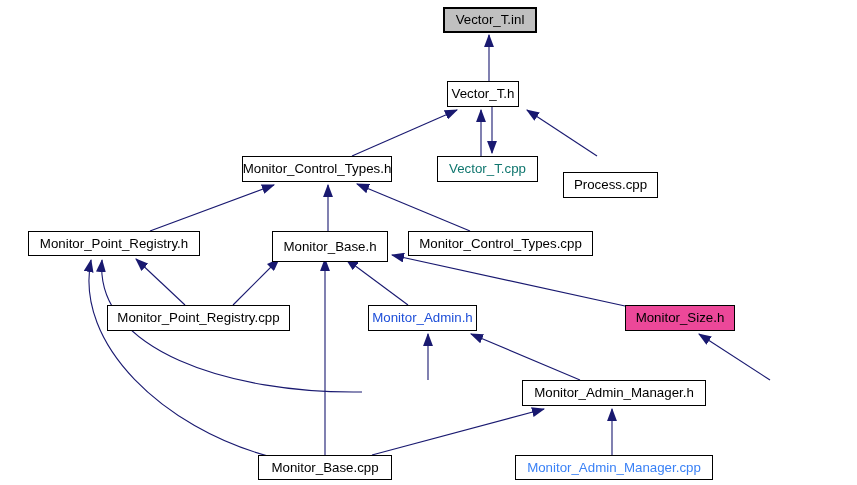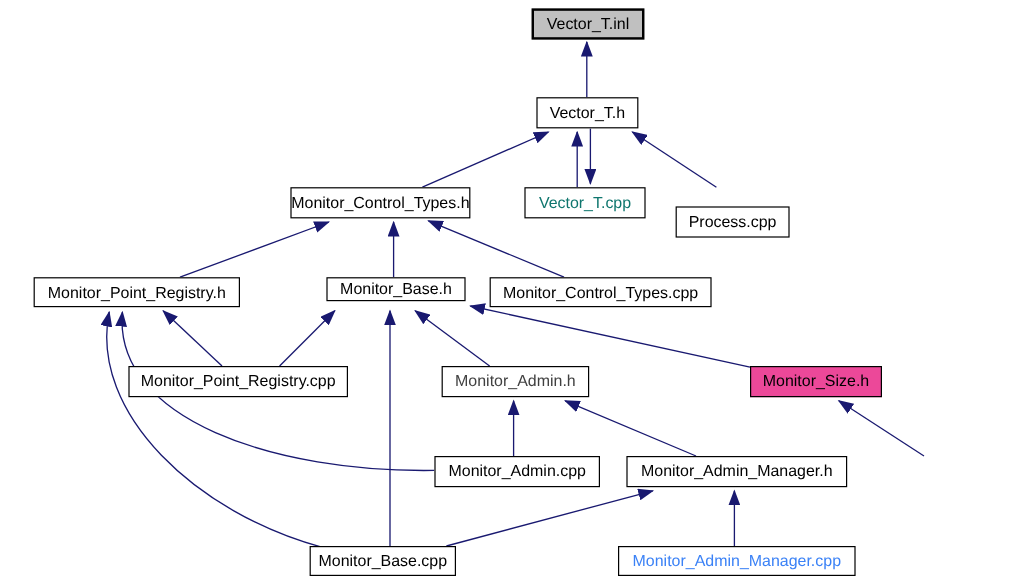--- a/index.html
+++ b/index.html
@@ -71,55 +71,52 @@
       <path d="M580,380 L471,334" fill="none" stroke="#191970" stroke-width="1.1" marker-end="url(#arrowhead)"></path>
       <path d="M770,380 L699,334" fill="none" stroke="#191970" stroke-width="1.1" marker-end="url(#arrowhead)"></path>
       <path d="M612,455 L612,409" fill="none" stroke="#191970" stroke-width="1.1" marker-end="url(#arrowhead)"></path>
       <path d="M372,455 L544,409" fill="none" stroke="#191970" stroke-width="1.1" marker-end="url(#arrowhead)"></path>
       <path d="M268,456 C165,428 74,345 91,260" fill="none" stroke="#191970" stroke-width="1.1" marker-end="url(#arrowhead)"></path>
       <path d="M362,392 C230,394 94,350 102,260" fill="none" stroke="#191970" stroke-width="1.1" marker-end="url(#arrowhead)"></path>
     </svg>
 <div class="graph-node highlight" style="left: 443px; top: 7px; width: 94px; height: 26px; border-color: rgb(0, 0, 0); background: rgb(192, 192, 192); color: rgb(0, 0, 0);">
       <span>Vector_T.inl</span>
     </div>
-    <div class="graph-node" style="left: 447px; top: 81px; width: 85px; height: 26px; border-color: rgb(0, 0, 0); background: rgb(255, 255, 255); color: rgb(0, 0, 0);">
+    <div class="graph-node" style="left: 447px; top: 81px; width: 72px; height: 26px; border-color: rgb(0, 0, 0); background: rgb(255, 255, 255); color: rgb(0, 0, 0);">
       <span>Vector_T.h</span>
     </div>
     <div class="graph-node" style="left: 242px; top: 156px; width: 150px; height: 26px; border-color: rgb(0, 0, 0); background: rgb(255, 255, 255); color: rgb(0, 0, 0);">
       <span>Monitor_Control_Types.h</span>
     </div>
     <div class="graph-node" style="left: 437px; top: 156px; width: 101px; height: 26px; border-color: rgb(0, 0, 0); background: rgb(255, 255, 255); color: #0f766e;">
       <span>Vector_T.cpp</span>
     </div>
     <div class="graph-node" style="left: 563px; top: 172px; width: 95px; height: 26px; border-color: rgb(0, 0, 0); background: rgb(255, 255, 255); color: rgb(0, 0, 0);">
       <span>Process.cpp</span>
     </div>
     <div class="graph-node" style="left: 28px; top: 231px; width: 172px; height: 25px; border-color: rgb(0, 0, 0); background: rgb(255, 255, 255); color: rgb(0, 0, 0);">
       <span>Monitor_Point_Registry.h</span>
     </div>
-    <div class="graph-node" style="left: 272px; top: 231px; width: 116px; height: 20px; border-color: rgb(0, 0, 0); background: rgb(255, 255, 255); color: rgb(0, 0, 0);">
+    <div class="graph-node" style="left: 272px; top: 231px; width: 116px; height: 31px; border-color: rgb(0, 0, 0); background: rgb(255, 255, 255); color: rgb(0, 0, 0);">
       <span>Monitor_Base.h</span>
     </div>
     <div class="graph-node" style="left: 408px; top: 231px; width: 185px; height: 25px; border-color: rgb(0, 0, 0); background: rgb(255, 255, 255); color: rgb(0, 0, 0);">
       <span>Monitor_Control_Types.cpp</span>
     </div>
     <div class="graph-node" style="left: 107px; top: 305px; width: 183px; height: 26px; border-color: rgb(0, 0, 0); background: rgb(255, 255, 255); color: rgb(0, 0, 0);">
       <span>Monitor_Point_Registry.cpp</span>
     </div>
-    <div class="graph-node" style="left: 368px; top: 305px; width: 123px; height: 26px; border-color: rgb(0, 0, 0); background: rgb(255, 255, 255); color: #404040;">
+    <div class="graph-node" style="left: 368px; top: 305px; width: 109px; height: 26px; border-color: rgb(0, 0, 0); background: rgb(255, 255, 255); color: #1d4ed8;">
       <span>Monitor_Admin.h</span>
     </div>
     <div class="graph-node" style="left: 625px; top: 305px; width: 110px; height: 26px; border-color: rgb(0, 0, 0); background: #ec4899; color: rgb(0, 0, 0);">
       <span>Monitor_Size.h</span>
     </div>
-    <div class="graph-node" style="left: 362px; top: 380px; width: 138px; height: 26px; border-color: rgb(0, 0, 0); background: rgb(255, 255, 255); color: rgb(0, 0, 0);">
-      <span>Monitor_Admin.cpp</span>
-    </div>
     <div class="graph-node" style="left: 522px; top: 380px; width: 184px; height: 26px; border-color: rgb(0, 0, 0); background: rgb(255, 255, 255); color: rgb(0, 0, 0);">
       <span>Monitor_Admin_Manager.h</span>
     </div>
-    <div class="graph-node" style="left: 258px; top: 455px; width: 122px; height: 25px; border-color: rgb(0, 0, 0); background: rgb(255, 255, 255); color: rgb(0, 0, 0);">
+    <div class="graph-node" style="left: 258px; top: 455px; width: 134px; height: 25px; border-color: rgb(0, 0, 0); background: rgb(255, 255, 255); color: rgb(0, 0, 0);">
       <span>Monitor_Base.cpp</span>
     </div>
     <div class="graph-node" style="left: 515px; top: 455px; width: 198px; height: 25px; border-color: rgb(0, 0, 0); background: rgb(255, 255, 255); color: #3b82f6;">
       <span>Monitor_Admin_Manager.cpp</span>
     </div>
   </div>
 
 </body></html>

